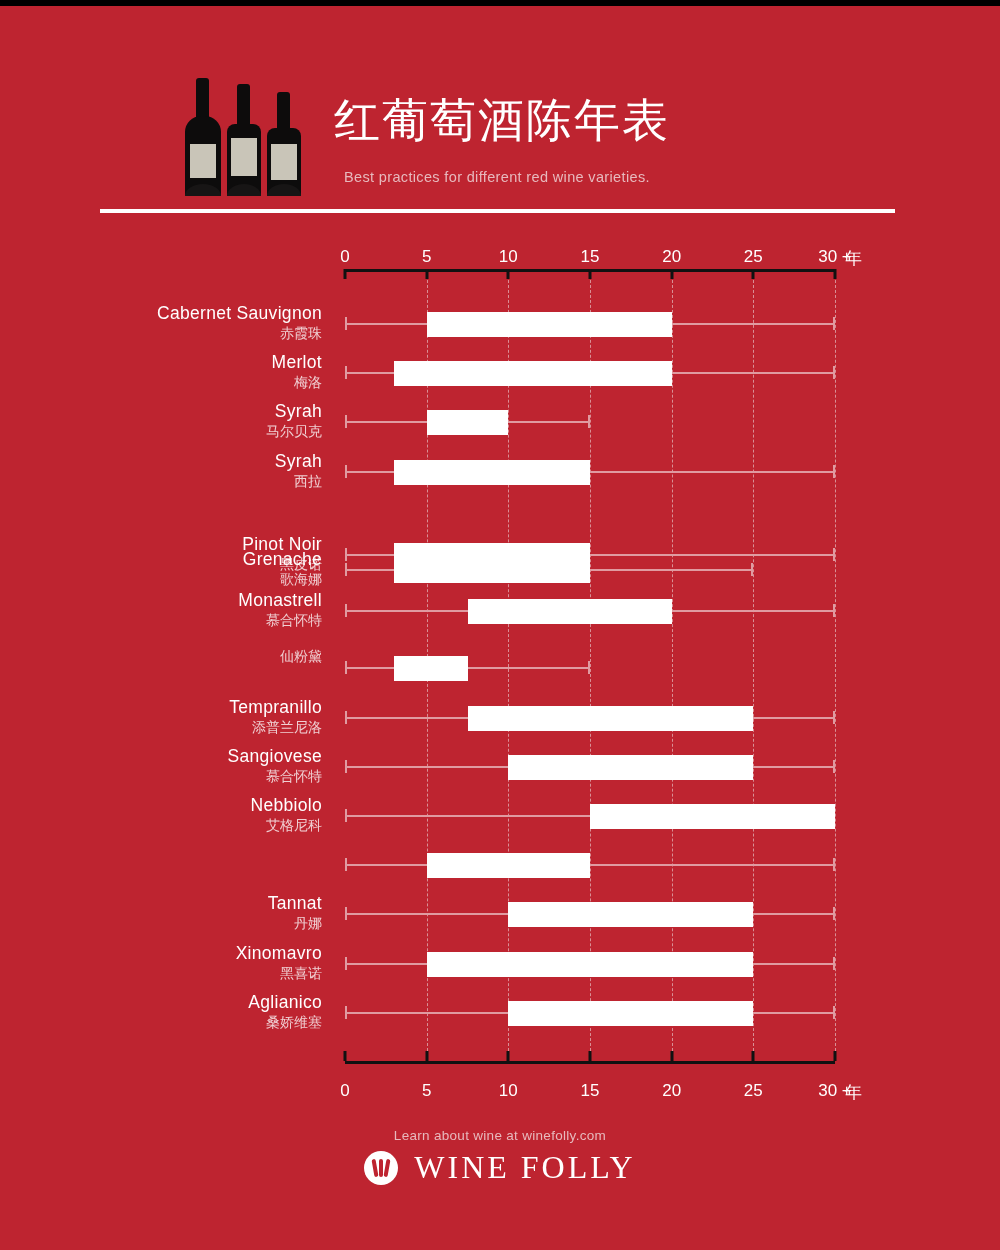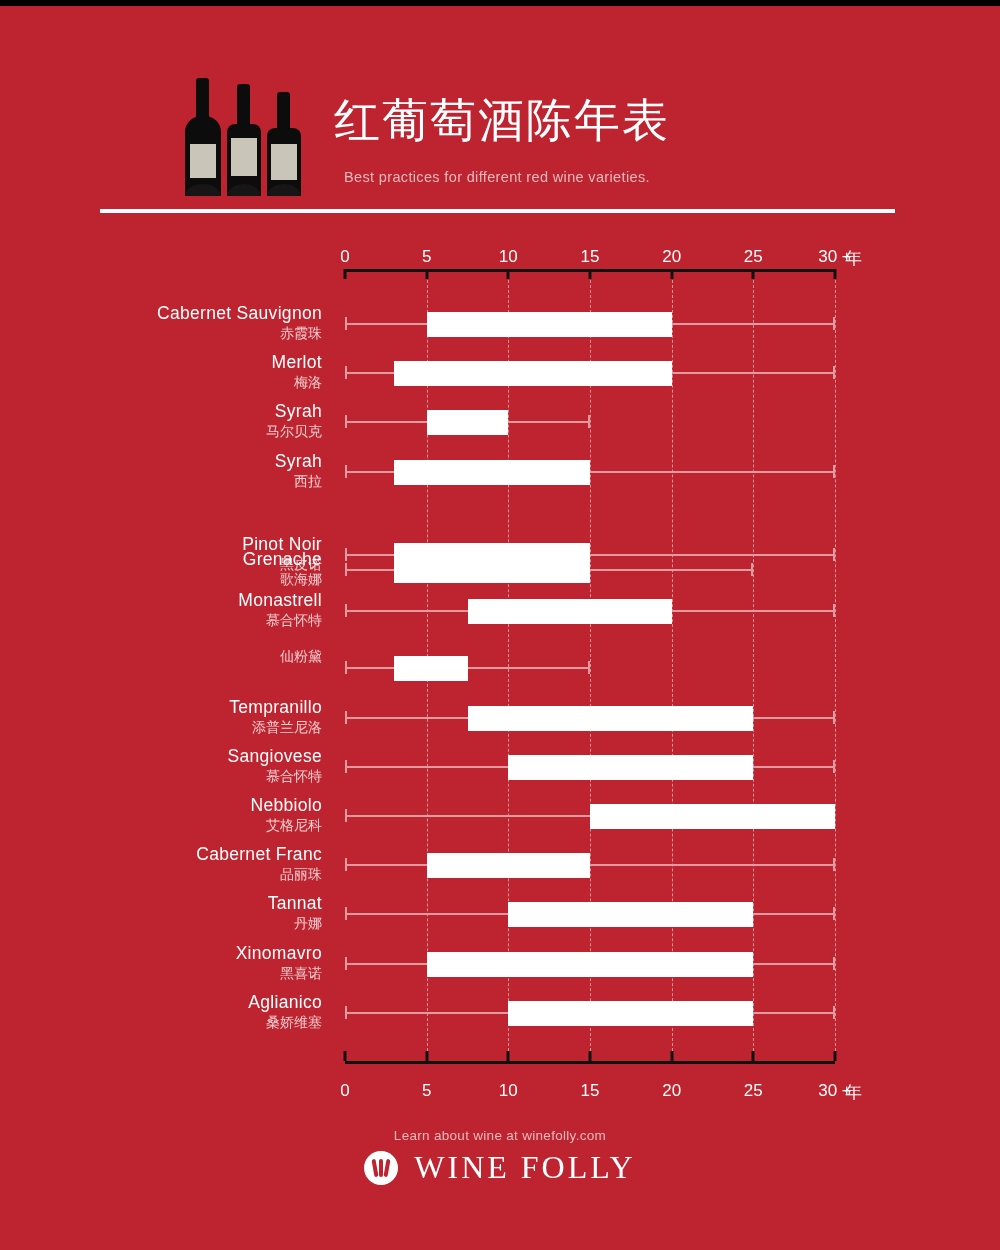--- a/index.html
+++ b/index.html
@@ -269,24 +269,20 @@
         <div class="names">
           <span class="name-en">Nebbiolo</span>
           <span class="name-zh">艾格尼科</span>
         </div>
         <div class="whisker" style="left: 345px; width: 490px; top: 20px;"></div>
         <div class="cap" style="left: 345px; top: 14px;"></div>
         <div class="cap" style="left: 833px; top: 14px;"></div>
         <div class="box" style="left: 590px; width: 245px; top: 9px;"></div>
       </div>
       <div class="row" style="top: 838.2px;">
-        <div class="names">
-          <span class="name-en">Cabernet Franc</span>
-          <span class="name-zh">品丽珠</span>
-        </div>
         <div class="whisker" style="left: 345px; width: 490px; top: 20px;"></div>
         <div class="cap" style="left: 345px; top: 14px;"></div>
         <div class="cap" style="left: 833px; top: 14px;"></div>
         <div class="box" style="left: 426.667px; width: 163.333px; top: 9px;"></div>
       </div>
       <div class="row" style="top: 887.4px;">
         <div class="names">
           <span class="name-en">Tannat</span>
           <span class="name-zh">丹娜</span>
         </div>

